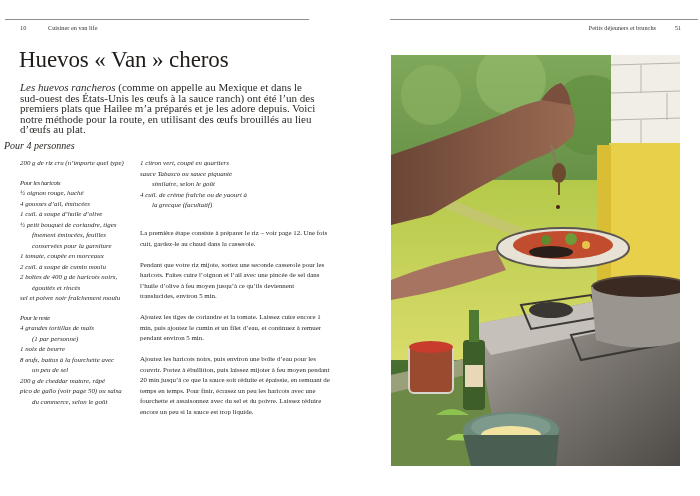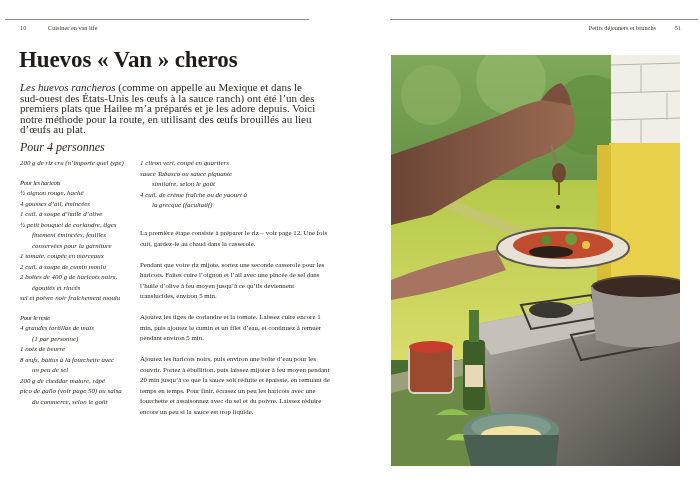--- a/index.html
+++ b/index.html
@@ -12,29 +12,29 @@
     .page-right { left: 350px; width: 350px; }
     .rule { position: absolute; top: 19px; height: 1px; background: #8c8c8c; }
     .page-left .rule { left: 5px; width: 304px; }
     .page-right .rule { left: 40px; width: 308px; }
     .runhead { position: absolute; top: 24px; font-size: 6.3px; color: #3a3632; white-space: nowrap; }
     .left-num { left: 20px; }
     .left-title { left: 48px; }
     .right-title { right: 44px; }
     .right-num { right: 19px; }
     h1.title {
-      position: absolute; left: 19px; top: 47px; margin: 0; font-weight: bold;
+      position: absolute; left: 19px; top: 47px; margin: 0; font-weight: normal;
       font-size: 23px; letter-spacing: -0.1px; color: #1f1c19; white-space: nowrap;
     }
     .intro {
       position: absolute; left: 20px; top: 82px; width: 300px;
       font-size: 11px; line-height: 10.6px; color: #2e2a26;
     }
     .intro p { margin: 0; }
-    .serves { position: absolute; left: 20px; top: 140px; font-size: 12px; font-style: italic; }
+    .serves { position: absolute; left: 4px; top: 140px; font-size: 10px; font-style: italic; }
     .col { position: absolute; font-size: 6.9px; line-height: 10.5px; }
     .col-a { left: 20px; top: 158px; width: 125px; }
     .col-b { left: 140px; top: 158px; width: 185px; }
     .ing { font-style: italic; margin: 0; }
     .ing.indent { padding-left: 12px; }
     .subhead { font-style: italic; margin: 9px 0 0 0; letter-spacing: -0.3px; font-size: 6.6px; }
     .step { margin: 0 0 10.5px 0; font-style: normal; }
     .steps { position: absolute; left: 140px; top: 228px; width: 190px; font-size: 6.9px; line-height: 10.5px; }
     .photo { position: absolute; left: 41px; top: 55px; width: 289px; height: 411px; overflow: hidden; }
     .photo svg { display: block; }

